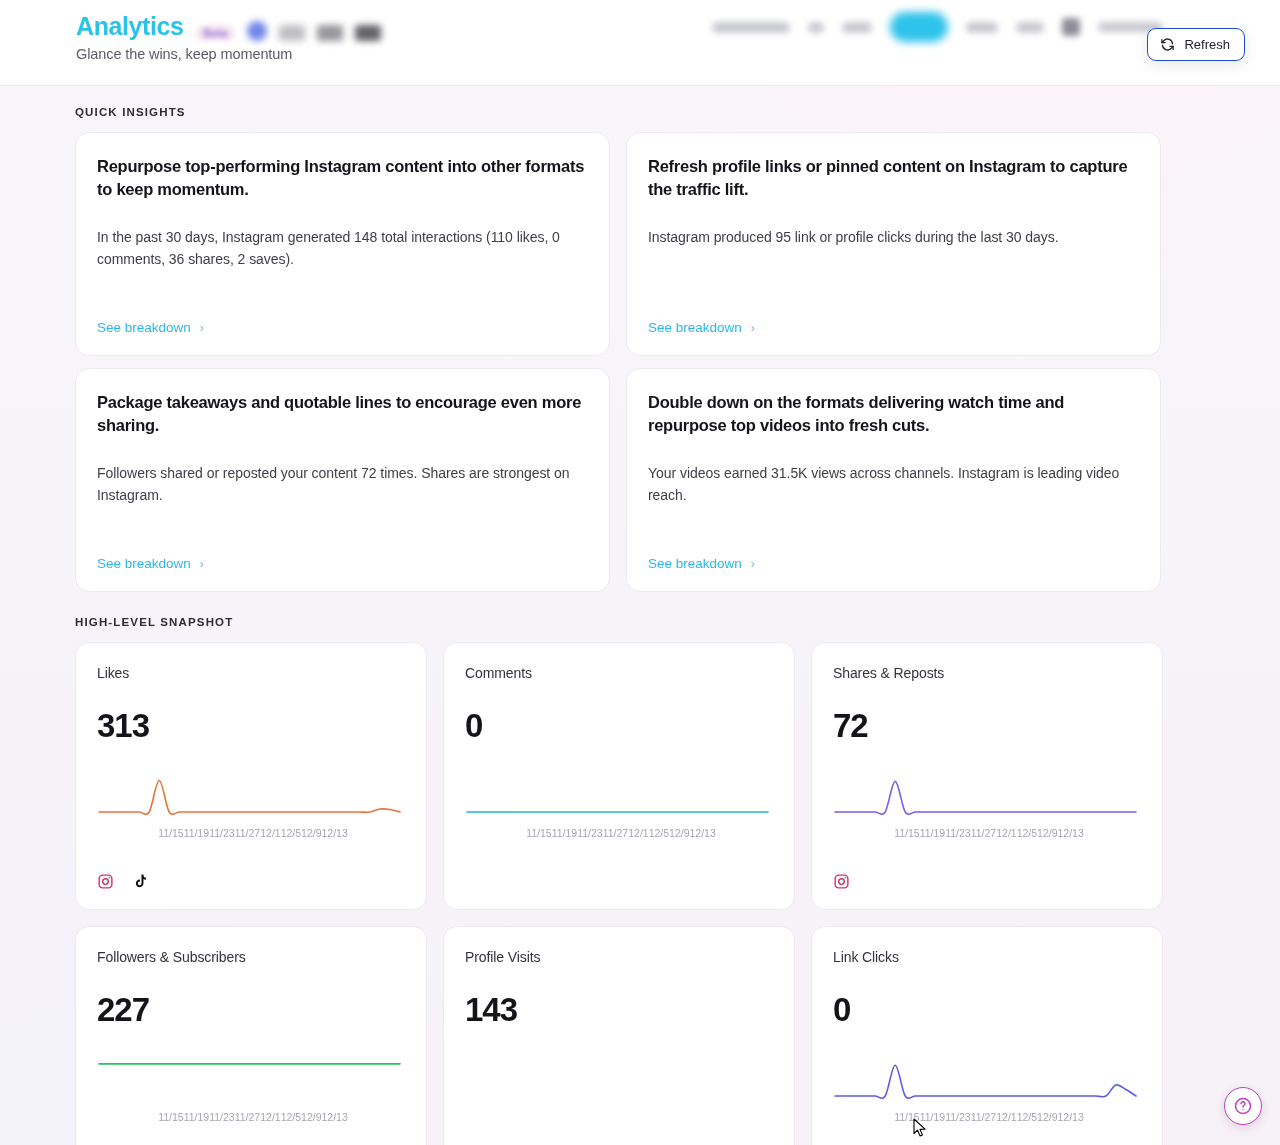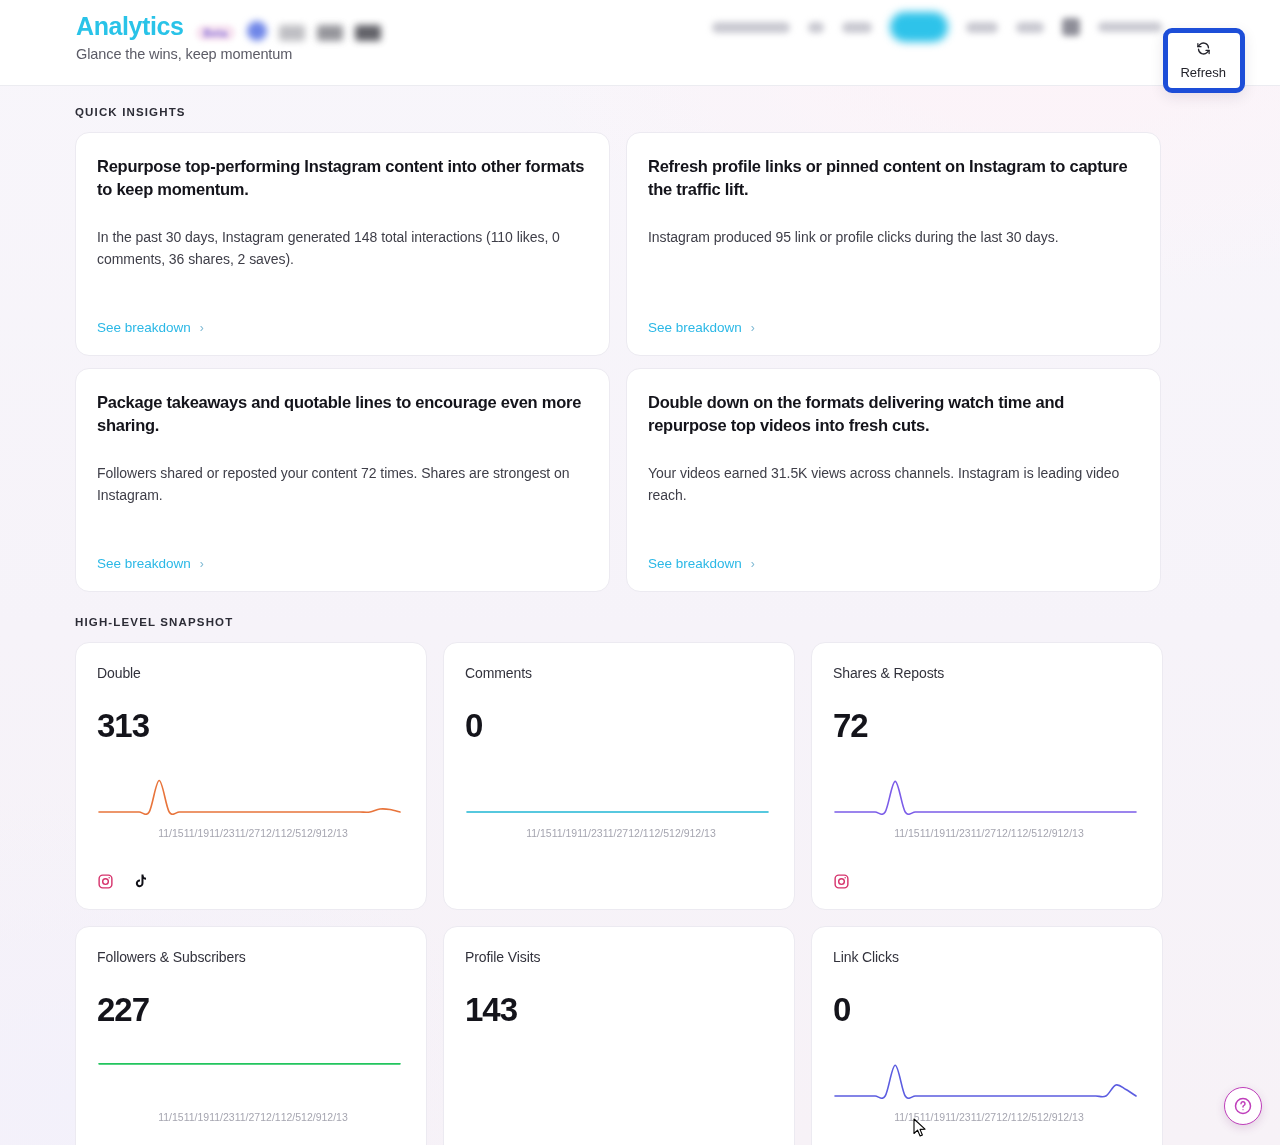--- a/index.html
+++ b/index.html
@@ -66,24 +66,24 @@
   .nav-pill {
     width: 58px; height: 30px; border-radius: 16px;
     background: #2ec3ea; filter: blur(4px);
   }
   .nav-avatar { width: 18px; height: 18px; border-radius: 4px; background: #8e8e98; filter: blur(3.4px); }
   .nav-user { width: 64px; height: 10px; border-radius: 6px; background: #c9c9d1; filter: blur(3.4px); }
 
   .refresh-btn {
     position: absolute; top: 28px; right: 35px;
     display: flex; align-items: center; gap: 9px;
-    background: #ffffff; border: 5px solid #1d4ed8; border-radius: 9px;
+    background: #ffffff; border: 1px solid #1d4ed8; border-radius: 9px;
     padding: 8px 14px 8px 12px;
     box-shadow: 0 4px 14px rgba(40,30,60,.10);
-    font-size: 13px; color: #23232b; cursor: pointer; flex-direction: column;
+    font-size: 13px; color: #23232b; cursor: pointer;
   }
 
   
   .page { padding: 20px 75px 0 75px; }
   .section-label {
     font-size: 11.5px; font-weight: 600; letter-spacing: 1.15px;
     color: #2c2c36; margin-bottom: 14px;
   }
   .section-label.snap { margin-top: 24px; }
 
@@ -219,21 +219,21 @@
         <span>See breakdown</span>
         <span class="chev">›</span>
       </div>
     </div>
   </div>
 
   <div class="section-label snap">HIGH-LEVEL SNAPSHOT</div>
 
   <div class="snap-grid">
       <div class="snap-card">
-        <div class="snap-label">Double</div>
+        <div class="snap-label">Likes</div>
         <div class="snap-value">313</div>
         <div class="spark-wrap">
           <svg class="spark" viewBox="0 0 305 44" preserveAspectRatio="none">
             <path d="M2.00,41.00C3.67,41.00 8.69,41.00 12.03,41.00C15.38,41.00 18.72,41.00 22.07,41.00C25.41,41.00 28.76,41.00 32.10,41.00C35.44,41.00 38.79,41.00 42.13,41.00C45.48,41.00 48.82,46.24 52.17,41.00C55.51,35.76 58.86,9.55 62.20,9.55C65.54,9.55 68.89,35.76 72.23,41.00C75.58,46.24 78.92,41.00 82.27,41.00C85.61,41.00 88.96,41.00 92.30,41.00C95.64,41.00 98.99,41.00 102.33,41.00C105.68,41.00 109.02,41.00 112.37,41.00C115.71,41.00 119.06,41.00 122.40,41.00C125.74,41.00 129.09,41.00 132.43,41.00C135.78,41.00 139.12,41.00 142.47,41.00C145.81,41.00 149.16,41.00 152.50,41.00C155.84,41.00 159.19,41.00 162.53,41.00C165.88,41.00 169.22,41.00 172.57,41.00C175.91,41.00 179.26,41.00 182.60,41.00C185.94,41.00 189.29,41.00 192.63,41.00C195.98,41.00 199.32,41.00 202.67,41.00C206.01,41.00 209.36,41.00 212.70,41.00C216.04,41.00 219.39,41.00 222.73,41.00C226.08,41.00 229.42,41.00 232.77,41.00C236.11,41.00 239.46,41.00 242.80,41.00C246.14,41.00 249.49,41.00 252.83,41.00C256.18,41.00 259.52,41.00 262.87,41.00C266.21,41.00 269.56,41.50 272.90,41.00C276.24,40.50 279.59,38.45 282.93,38.02C286.28,37.60 289.62,37.95 292.97,38.45C296.31,38.95 301.33,40.58 303.00,41.00" fill="none" stroke="#e8743b" stroke-width="1.6" stroke-linejoin="round" stroke-linecap="round" vector-effect="non-scaling-stroke"></path>
           </svg>
           <div class="ticks">
             <span class="tick">11/15</span>
             <span class="tick">11/19</span>
             <span class="tick">11/23</span>
             <span class="tick">11/27</span>

